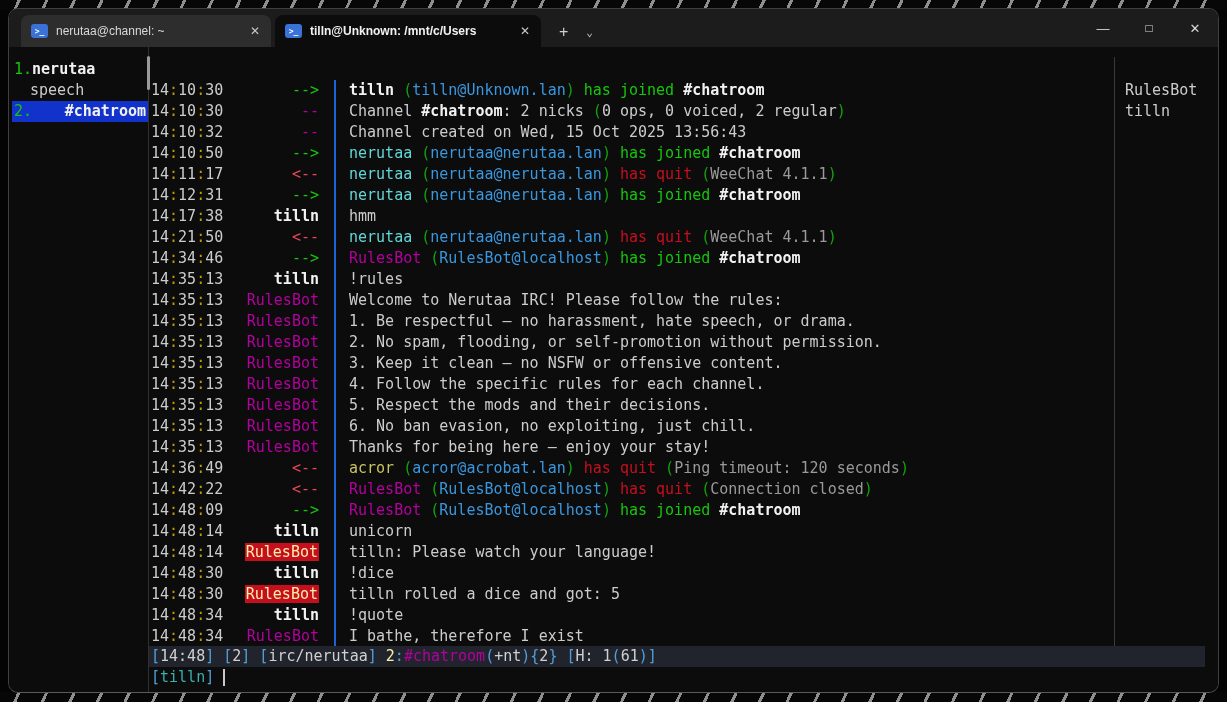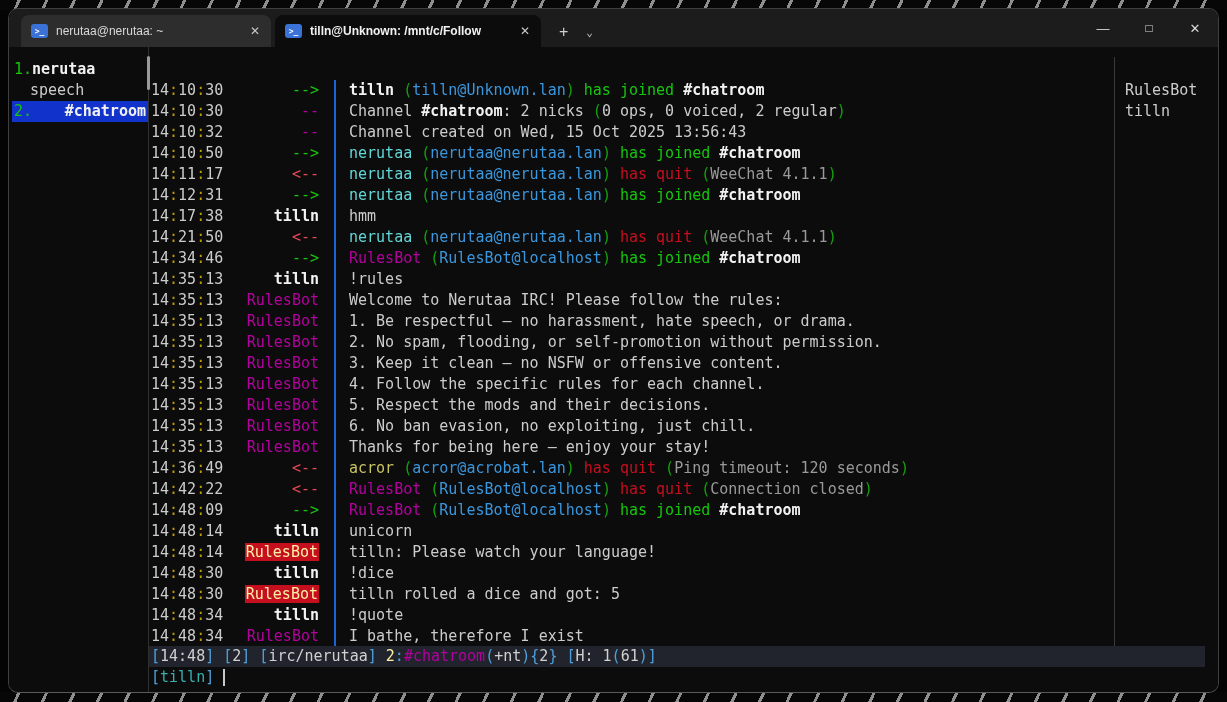--- a/index.html
+++ b/index.html
@@ -58,26 +58,26 @@
 <body>
 
 <div id="hatch-top" class="hatch"></div>
 <div id="hatch-bottom" class="hatch"></div>
 
 <div class="window">
 
   <div class="tabbar">
     <div class="tab inactive">
       <span class="psicon">&gt;_</span>
-      <span class="tlabel">nerutaa@nerutaa: ~</span>
+      <span class="tlabel">nerutaa@channel: ~</span>
       <span class="tclose">✕</span>
     </div>
     <div class="tab active">
       <span class="psicon">&gt;_</span>
-      <span class="tlabel">tilln@Unknown: /mnt/c/Follow</span>
+      <span class="tlabel">tilln@Unknown: /mnt/c/Users</span>
       <span class="tclose">✕</span>
     </div>
     <div class="newtab">+</div>
     <div class="chev">⌄</div>
     <div class="wctrls">
       <div class="wbtn">—</div>
       <div class="wbtn max">□</div>
       <div class="wbtn">✕</div>
     </div>
   </div>

